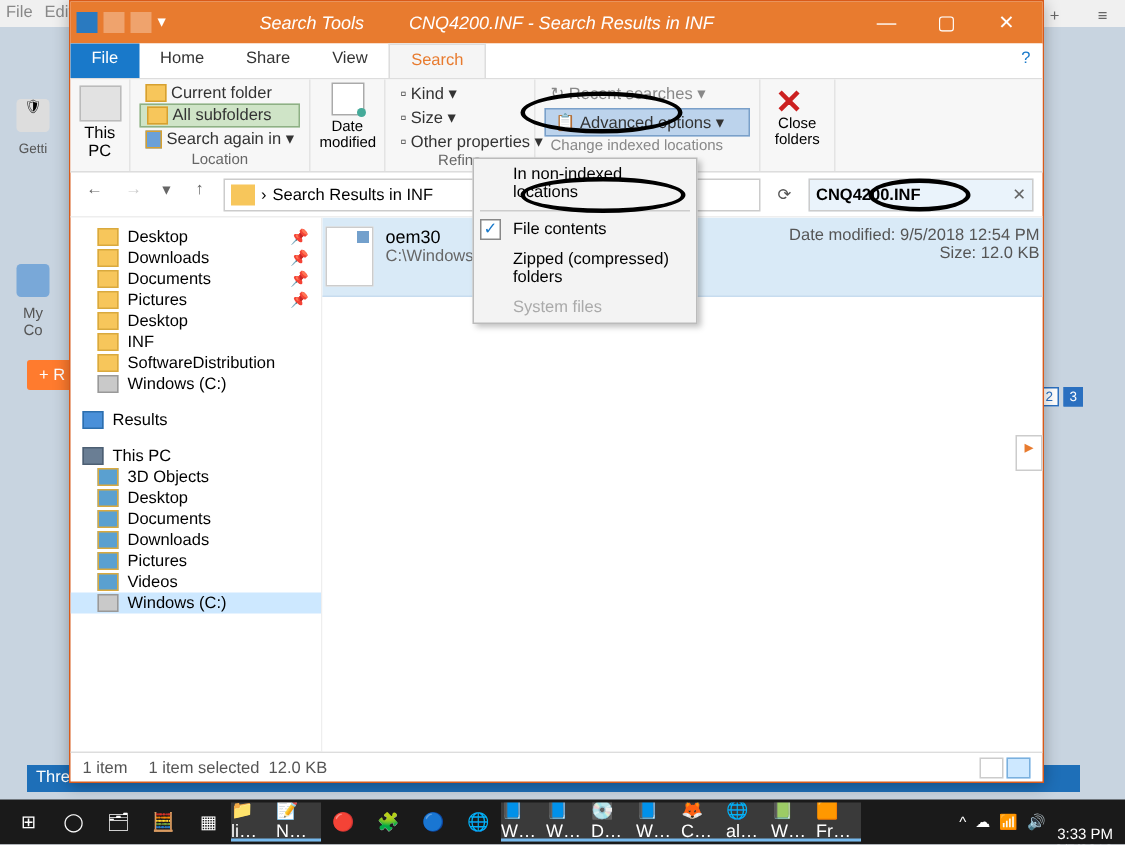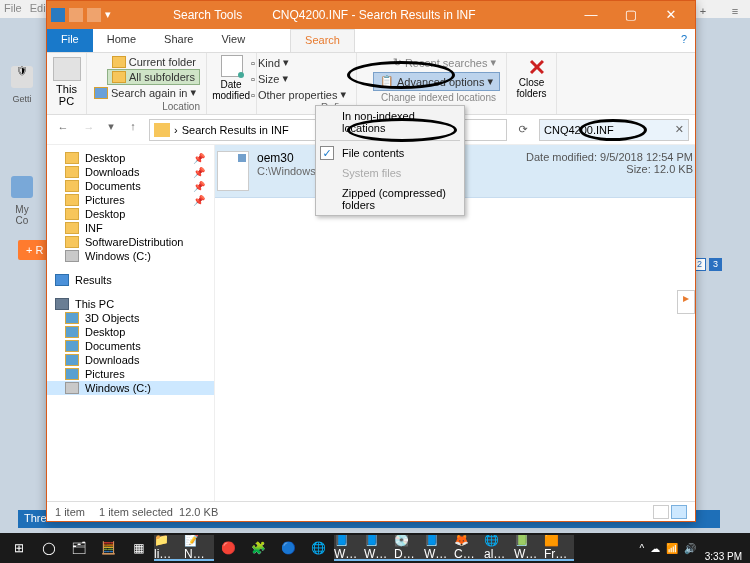--- a/index.html
+++ b/index.html
@@ -16,51 +16,51 @@
 .bg-thread { position:absolute; left:18px; bottom:35px; right:30px; height:18px; background:#1e6fb8; color:#fff; font-size:11px; padding:2px 6px; }
 .bg-pager { position:absolute; right:28px; top:258px; display:flex; gap:3px; }
 .bg-pager div{ width:13px;height:13px;background:#fff;border:1px solid #2b70c0;color:#2b70c0;font-size:9px;text-align:center;line-height:11px;}
 .bg-pager .active{background:#2b70c0;color:#fff;}
 
 
 .win { position: absolute; left: 46px; top: 0; width: 650px; height: 522px; background: #fff; border: 1px solid #d85a1a; box-shadow: 0 2px 10px rgba(0,0,0,.3); display: flex; flex-direction: column; }
 .titlebar { height: 28px; background: #e87b2f; color: #fff; display: flex; align-items: center; padding: 0 4px; }
 .titlebar .qat { display: flex; gap: 4px; align-items: center; }
 .titlebar .qat div { width: 14px; height: 14px; background: rgba(255,255,255,.3); }
-.titlebar .title-seg { margin-left: 60px; font-size: 12px; display:flex; gap:30px; }
+.titlebar .title-seg { margin-left: 60px; font-size: 12px; display:flex; gap:30px;font-style:italic; }
 .titlebar .wbtns { margin-left: auto; display: flex; }
 .titlebar .wbtns div { width: 40px; height: 28px; text-align: center; line-height: 28px; color:#fff; font-size:13px; }
 
 .tabs { height: 24px; background: #fff; display: flex; border-bottom: 1px solid #ddd; }
 .tab { padding: 4px 14px; font-size: 11px; color: #333; cursor: pointer; }
 .tab.file { background: #1979ca; color: #fff; }
-.tab.active { background: #f5f5f5; border: 1px solid #ddd; border-bottom: none; color: #e87b2f; margin-left: 31px; }
+.tab.active { background: #f5f5f5; border: 1px solid #ddd; border-bottom: none; color: #e87b2f; }
 
 .ribbon { height: 62px; background: #f7f7f7; border-bottom: 1px solid #ddd; display: flex; align-items:stretch; font-size: 11px; position:relative; }
-.rgroup { border-right: 1px solid #e4e4e4; padding: 2px 6px; display: flex; flex-direction: column; align-items: flex-end; }
+.rgroup { border-right: 1px solid #e4e4e4; padding: 2px 6px; display: flex; flex-direction: column; }
 .rgroup .glabel { font-size: 10px; color: #666; text-align: center; margin-top: auto; }
 .rbtn { padding: 1px 4px; display: flex; align-items: center; gap: 3px; color: #333; cursor: pointer; white-space:nowrap; }
 .rbtn.sel { background: #cfe4c7; border: 1px solid #8eb085; }
 .rbtn .ico { width: 14px; height: 12px; background: #f7c65b; border: 1px solid #d6a030; }
 .thispc { width: 40px; text-align: center; }
 .thispc .bigico { width: 28px; height: 24px; background: #e2e2e2; margin: 2px auto; border:1px solid #bbb; }
 .datemod { width:50px; text-align:center; }
 .datemod .bigico { width:22px;height:22px;background:#fff;border:1px solid #aaa;margin:0 auto 2px; position:relative;}
 .datemod .bigico:after{content:"";position:absolute;width:6px;height:6px;background:#4a9;right:-2px;bottom:-2px;border-radius:50%;}
 .refine-opts { display:flex; flex-direction:column; gap:1px; }
 .adv { background: #bcd3ec; border: 1px solid #7aa0c9; padding: 2px 6px; margin-top:2px; }
 .close-x { width: 26px; height: 22px; color: #cc2020; font-size: 22px; text-align: center; font-weight: bold; }
 
 .addrbar { height: 30px; display: flex; align-items: center; padding: 3px 6px; gap: 6px; border-bottom: 1px solid #eee; }
 .navbtn { width: 20px; height: 20px; text-align: center; color: #666; cursor: pointer; }
 .crumb { flex: 1; border: 1px solid #ccc; height: 22px; display: flex; align-items: center; padding: 0 4px; gap: 4px; }
 .crumb .fico { width: 16px; height: 14px; background: #f7c65b; }
 .refresh { width:20px; text-align:center; color:#555; }
 .searchbox { width: 150px; border: 1px solid #ccc; height: 22px; display: flex; align-items: center; padding: 0 4px; background: #eaf3fb; }
-.searchbox input { border: none; background: transparent; width: 110px; font-size: 11px; outline:none; }
+.searchbox input { border: none; background: transparent; width: 110px; font-size: 11px; outline:none;font-weight:bold; }
 .searchbox .clr { margin-left: auto; color: #666; cursor:pointer; }
 
 .body { flex: 1; display: flex; overflow: hidden; }
 .nav { width: 168px; border-right: 1px solid #eee; overflow-y: auto; padding: 6px 0; }
 .navitem { display: flex; align-items: center; padding: 1px 8px 1px 18px; gap: 6px; cursor: pointer; position:relative; }
 .navitem.head { padding-left: 8px; font-weight: normal; }
 .navitem .nico { width: 14px; height: 12px; background: #f7c65b; border:1px solid #d9a93e; flex-shrink:0; }
 .navitem .nico.blue { background: #4a90d9; border-color:#2d6fad; }
 .navitem .nico.pc { background: #6a7e94; border-color:#4d5f73; }
 .navitem .nico.star { background:#6db3e8; }
@@ -196,22 +196,22 @@
     </div>
     <div class="rgroup" style="width:50px;text-align:center;">
       <div class="close-x">✕</div>
       <div style="font-size:10px;">Close folders</div>
     </div>
 
     <div class="dropdown">
       <div class="ddi"><span>In non-indexed locations</span></div>
       <div class="ddsep"></div>
       <div class="ddi"><span class="chk">✓</span><span>File contents</span></div>
+      <div class="ddi"><span>Zipped (compressed) folders</span></div>
       <div class="ddi" style="color:#aaa;"><span>System files</span></div>
-      <div class="ddi"><span>Zipped (compressed) folders</span></div>
     </div>
   </div>
 
   <div class="addrbar">
     <div class="navbtn">←</div>
     <div class="navbtn" style="color:#ccc;">→</div>
     <div class="navbtn" style="width:12px;">▾</div>
     <div class="navbtn">↑</div>
     <div class="crumb">
       <div class="fico"></div>
@@ -285,20 +285,24 @@
           <span class="nico" style="background:#5aa0d0;"></span>
           <span>Documents</span>
         </div>
       <div class="navitem">
           <span class="nico" style="background:#5aa0d0;"></span>
           <span>Downloads</span>
         </div>
       <div class="navitem">
           <span class="nico" style="background:#5aa0d0;"></span>
           <span>Pictures</span>
+        </div>
+      <div class="navitem">
+          <span class="nico" style="background:#5aa0d0;"></span>
+          <span>Videos</span>
         </div>
       <div class="navitem sel">
           <span class="nico drive"></span>
           <span>Windows (C:)</span>
         </div>
     </div>
 
     <div class="content">
       <div class="result">
         <div class="fico"></div>

